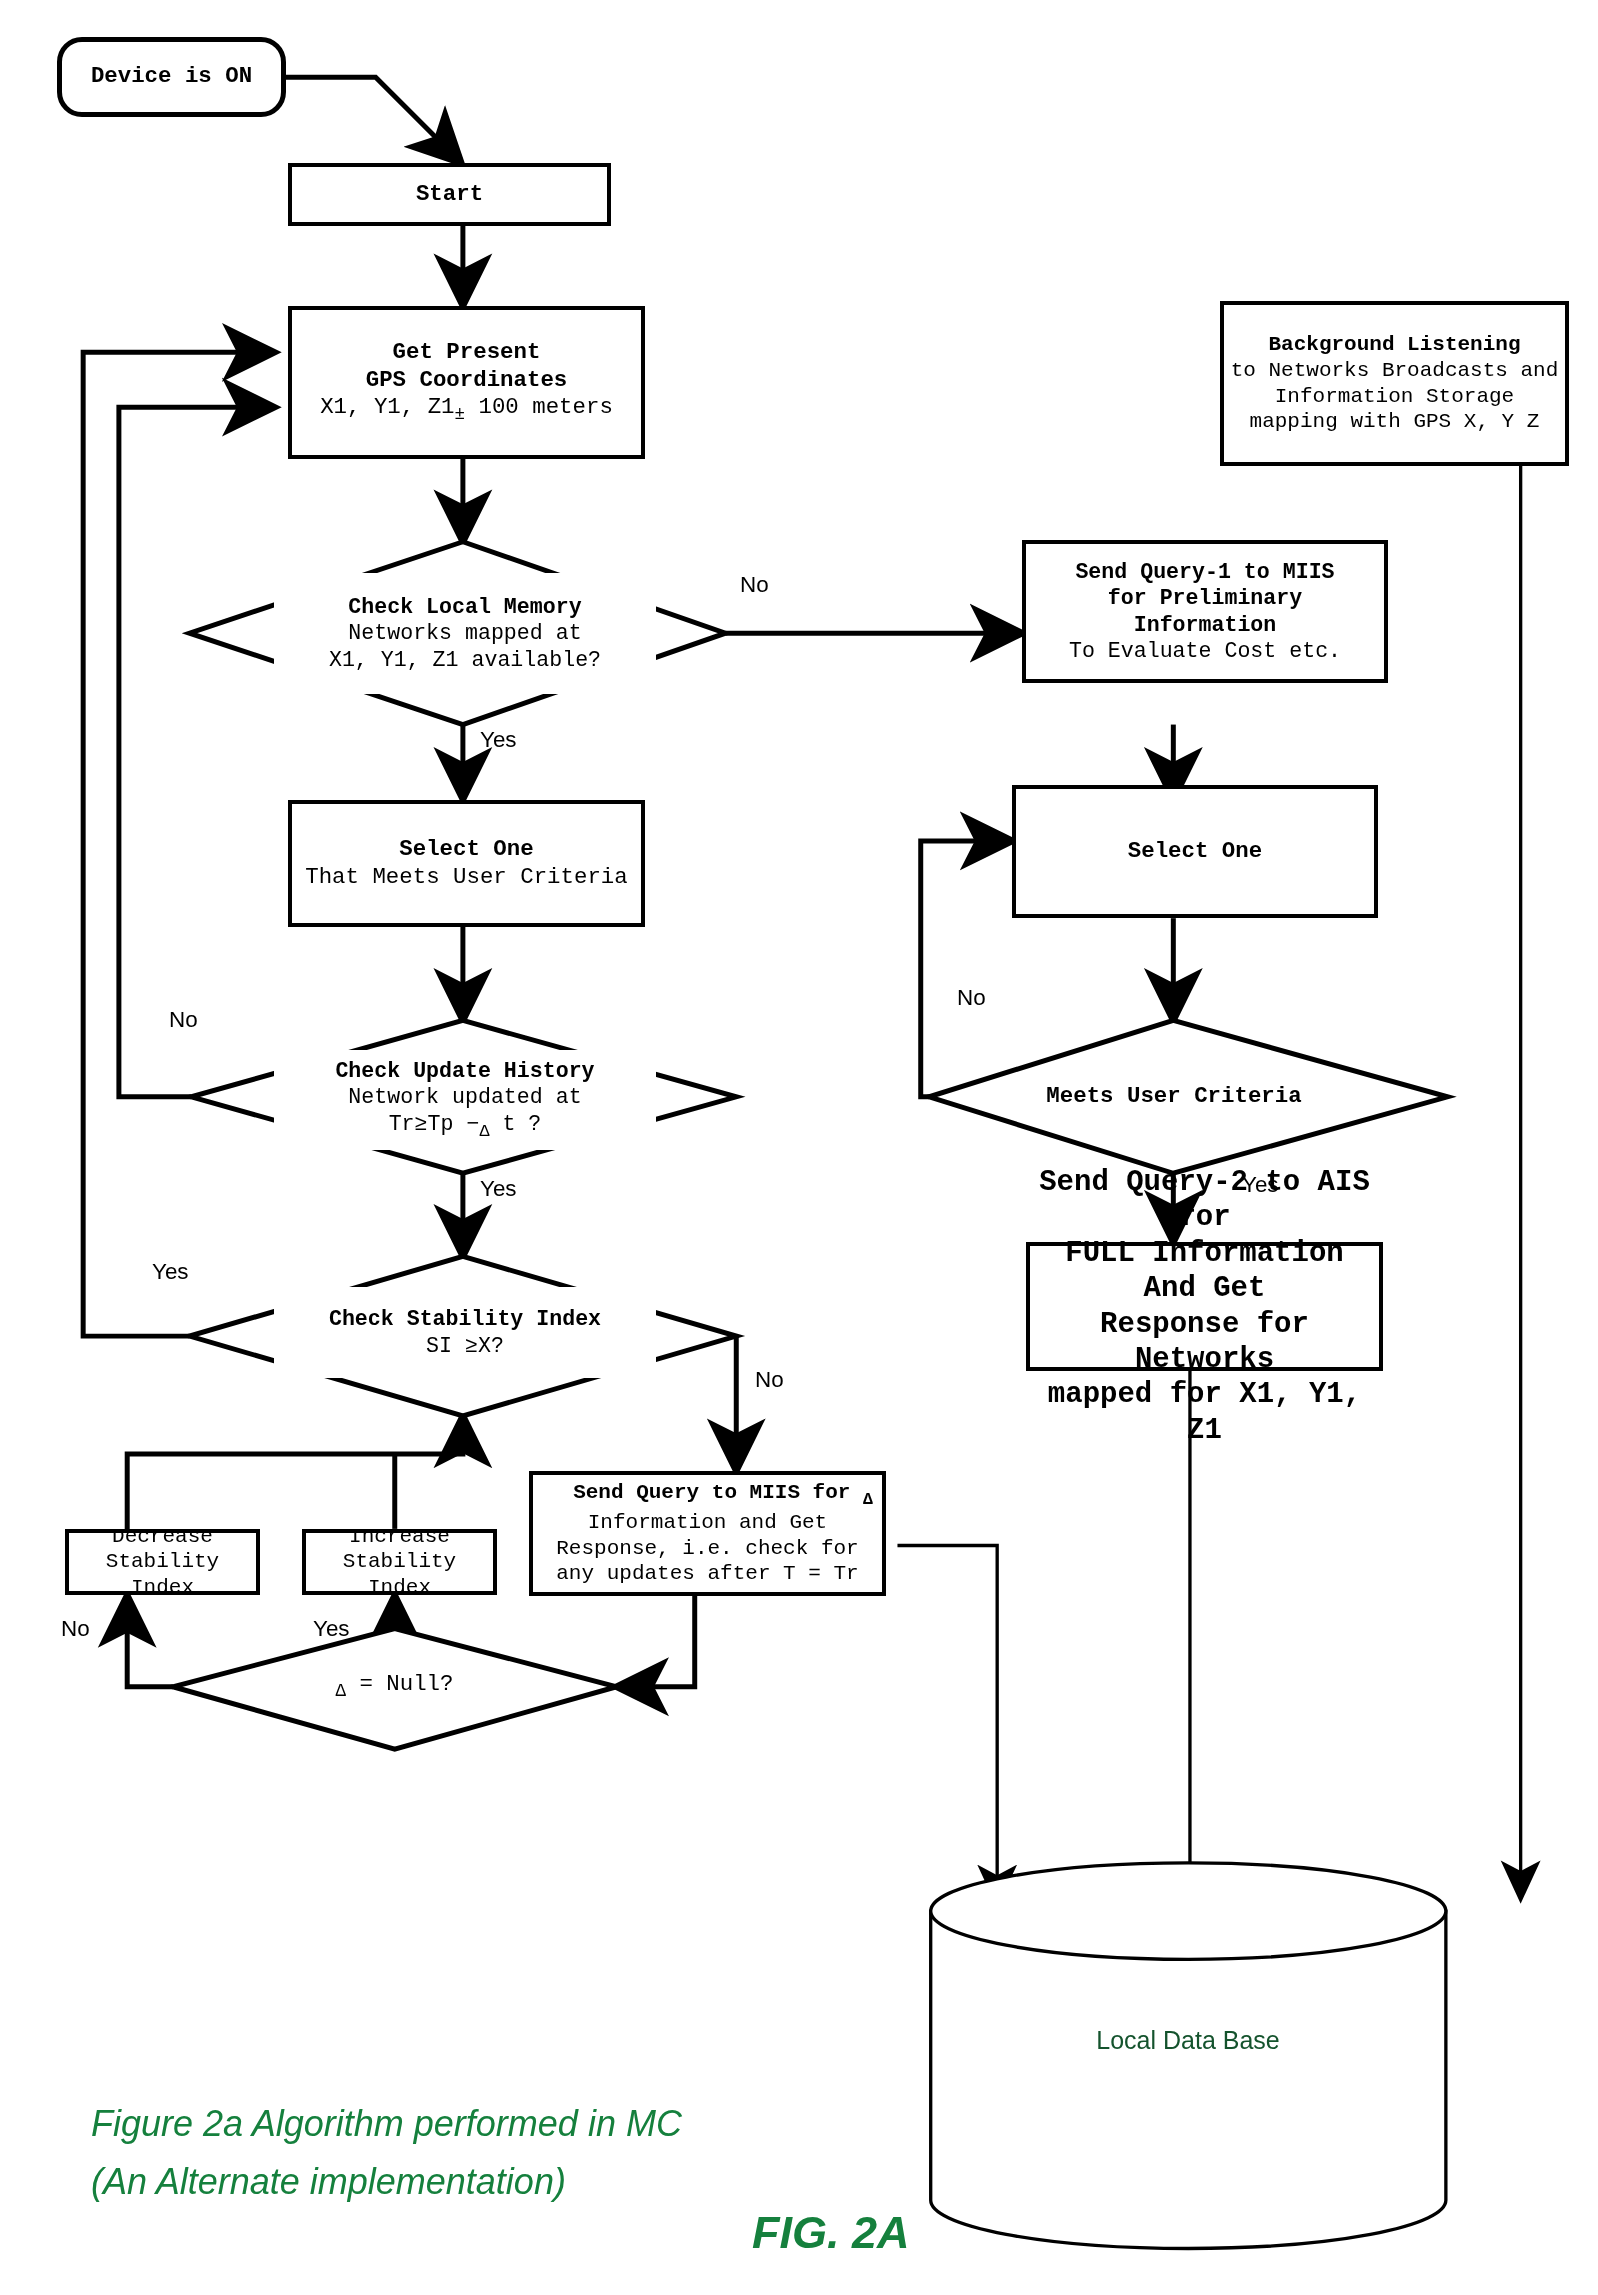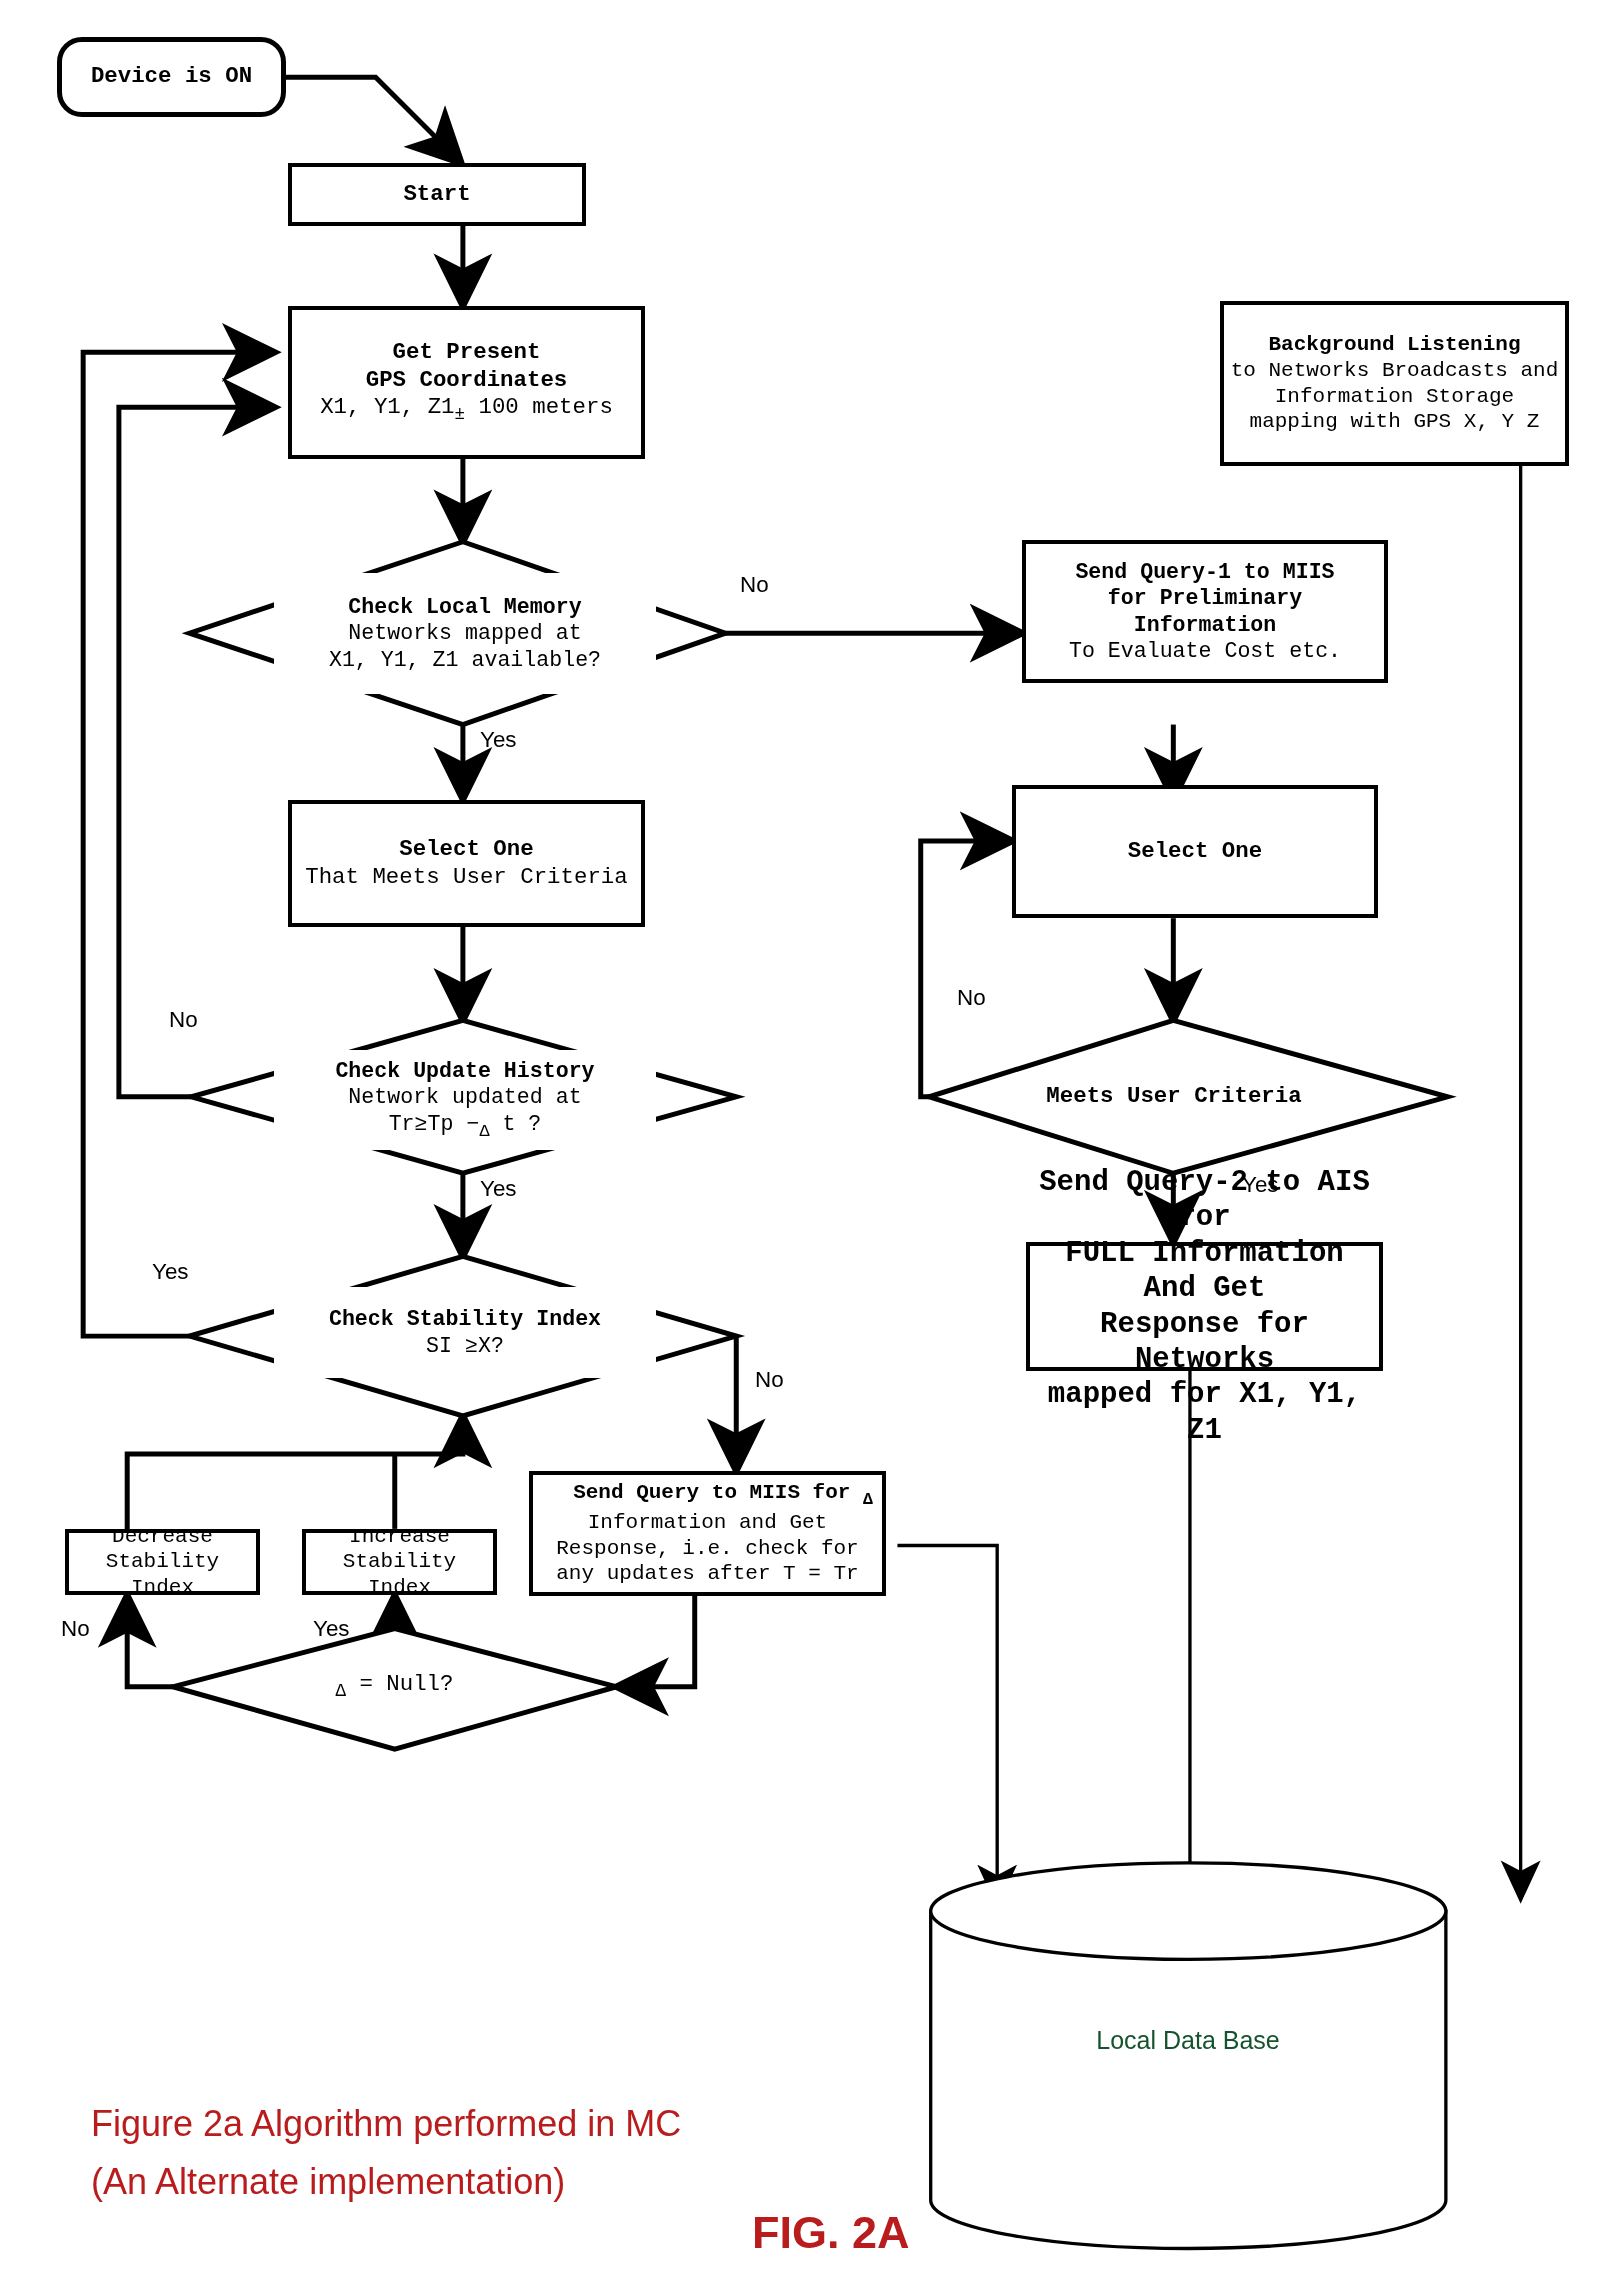--- a/index.html
+++ b/index.html
@@ -8,21 +8,21 @@
   svg#wires{position:absolute;left:0;top:0;width:1598px;height:2295px;}
 
   .node{position:absolute;box-sizing:border-box;display:flex;align-items:center;
         justify-content:center;text-align:center;background:#fff;z-index:3;}
   .proc{border:4.2px solid #000;}
   .term{border:5px solid #000;border-radius:25px;}
   .txt{line-height:1.22;padding:0 5px;font-family:Liberation Mono, monospace;}
   .b{font-weight:bold;}
   .n{font-weight:normal;}
   .lbl{position:absolute;z-index:4;font-weight:normal;color:#000;white-space:nowrap;}
-  .cap{position:absolute;z-index:4;white-space:pre;color:#b91c1c;}
+  .cap{position:absolute;z-index:4;white-space:pre;color:#15803d;font-style:italic;}
   .dbtext{position:absolute;z-index:5;color:#14532d;white-space:nowrap;text-align:right;}
   .sub{font-size:0.78em;vertical-align:-0.35em;}
 </style>
 </head>
 <body>
 
 <div id="page">
 
   <svg id="wires" viewBox="0 0 1923 2762" xmlns="http://www.w3.org/2000/svg">
     <defs>
@@ -100,21 +100,21 @@
     <g stroke="#000" fill="#fff" stroke-width="4">
       <path d="M1120,2300 L1120,2648 A 310 58 0 0 0 1740 2648 L1740,2300 Z"></path>
       <ellipse cx="1430" cy="2300" rx="310" ry="58"></ellipse>
     </g>
   </svg>
 
   <div class="node term" style="left:57px;top:37px;width:229px;height:80px;font-size:22.4px;">
     <span class="txt b">Device is ON</span>
   </div>
 
-  <div class="node proc" style="left:288px;top:163px;width:298px;height:63px;font-size:22.4px;">
+  <div class="node proc" style="left:288px;top:163px;width:323px;height:63px;font-size:22.4px;">
     <span class="txt b">Start</span>
   </div>
 
   <div class="node proc" style="left:288px;top:306px;width:357px;height:153px;font-size:22.4px;">
     <div class="txt">
       <div class="b">Get Present</div>
       <div class="b">GPS Coordinates</div>
       <div class="n" style="white-space:nowrap;">
         <span>X1, Y1, Z1</span><span class="sub">±</span>&nbsp;<span>100 meters</span>
       </div>

